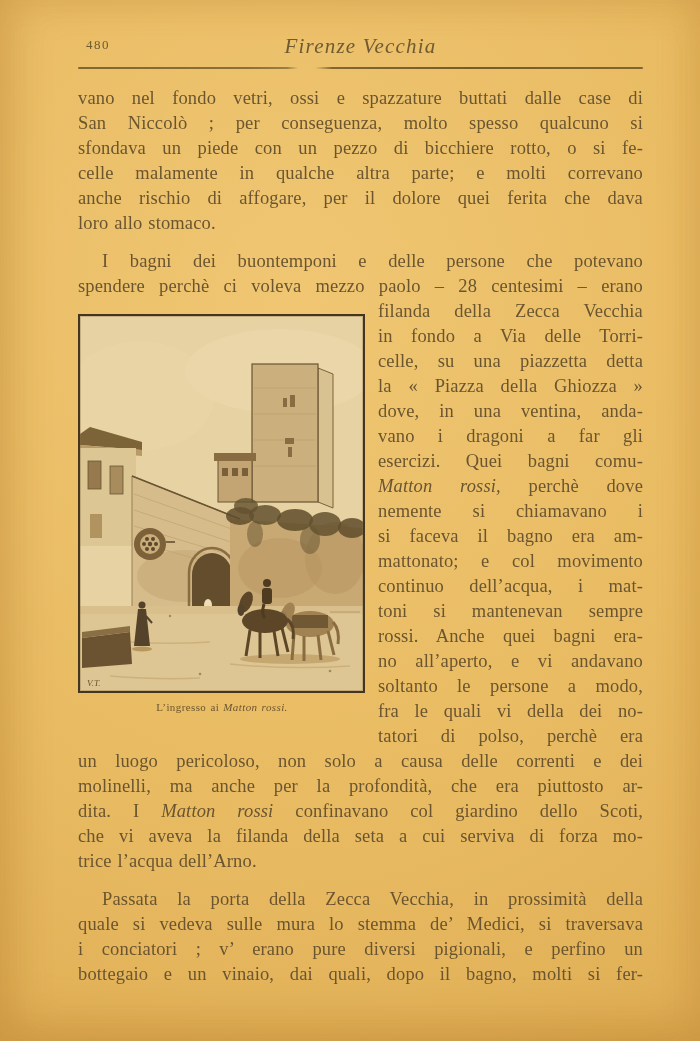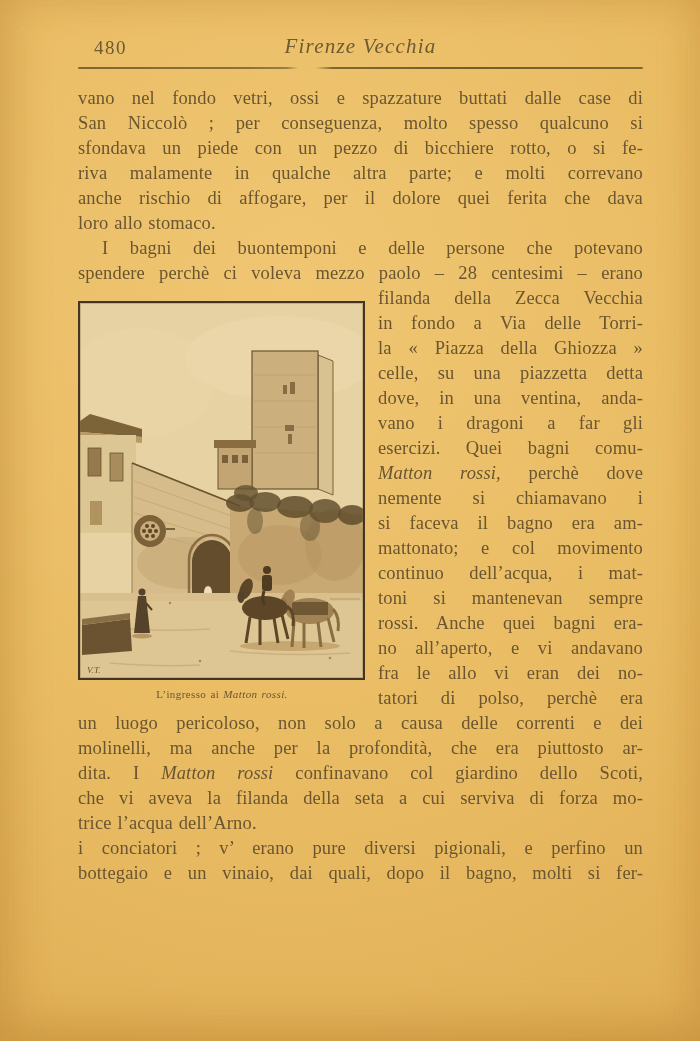--- a/index.html
+++ b/index.html
@@ -15,43 +15,43 @@
       inset -12px 0 30px rgba(214,160,70,.12),
       inset 0 14px 30px rgba(230,180,95,.10);
     padding:34px 57px 0 78px;
     box-sizing:border-box;
     font-family:"Liberation Serif","DejaVu Serif",serif;
     color:var(--ink,#6a5530);
     overflow:hidden;
   }
   .pagehead{position:relative;height:26px;}
   .pagenum{
-    position:absolute;left:16px;top:3px;
-    font-size:19px;letter-spacing:1.5px;color:#6f5a31;
+    position:absolute;left:8px;top:3px;
+    font-size:13px;letter-spacing:1.5px;color:#6f5a31;
   }
   .runtitle{
     display:block;text-align:center;
     font-style:italic;font-size:21px;letter-spacing:1.2px;color:#6f5a31;
   }
   .rule{
     margin-top:7px;height:2px;
     background:linear-gradient(90deg,
       #6e5628 0%, #7a6231 30%, #8a7340 37%, rgba(110,86,40,0) 39%,
       rgba(110,86,40,0) 42%, #6e5628 45%, #5f4a22 70%, #6e5628 100%);
     border-radius:1px;opacity:.85;
   }
   .text{margin-top:17px;font-size:18.5px;letter-spacing:.15px;word-spacing:1px;}
   .tline{
     height:25px;line-height:25px;overflow:hidden;
     text-align:justify;text-align-last:justify;
     white-space:nowrap;
     font-family:Liberation Serif, serif;
   }
   .tline.noj{text-align-last:left;}
-  .tline.indent{text-indent:24px;}
+  .tline.indent{text-indent:24px;margin-top:13px;}
   .it{font-style:italic;}
   .wrapper{display:flex;gap:12px;}
   .fig{margin:0;width:288px;flex:0 0 288px;}
   .figframe{
     margin-top:15px;width:283px;height:375px;
     border:2.5px solid #443520;
     background:#e6d2a2;
     box-sizing:content-box;
   }
   .figframe svg{display:block;}
@@ -69,21 +69,21 @@
     <span class="runtitle">Firenze Vecchia</span>
   </header>
   <div class="rule"></div>
 
   <main class="text">
 
     <div class="block">
         <div class="tline"><span>vano nel fondo vetri, ossi e spazzature buttati dalle case di</span></div>
         <div class="tline"><span>San Niccolò ; per conseguenza, molto spesso qualcuno si</span></div>
         <div class="tline"><span>sfondava un piede con un pezzo di bicchiere rotto, o si fe-</span></div>
-        <div class="tline"><span>riva malamente in qualche altra parte; e molti correvano</span></div>
+        <div class="tline"><span>celle malamente in qualche altra parte; e molti correvano</span></div>
         <div class="tline"><span>anche rischio di affogare, per il dolore quei ferita che dava</span></div>
         <div class="tline noj"><span>loro allo stomaco.</span></div>
         <div class="tline indent"><span>I bagni dei buontemponi e delle persone che potevano</span></div>
         <div class="tline"><span>spendere perchè ci voleva mezzo paolo – 28 centesimi – erano</span></div>
       </div>
 
     <div class="wrapper">
 
       <figure class="fig">
         <div class="figframe">
@@ -184,42 +184,45 @@
           </svg>
         </div>
         <figcaption class="figcap">
             <div class="tline noj"><span>L’ingresso ai </span><span class="it">Matton rossi.</span></div>
           </figcaption>
       </figure>
 
       <div class="block rightcol">
           <div class="tline"><span>filanda della Zecca Vecchia</span></div>
           <div class="tline"><span>in fondo a Via delle Torri-</span></div>
+          <div class="tline"><span>celle, su una piazzetta detta</span></div>
           <div class="tline"><span>la « Piazza della Ghiozza »</span></div>
-          <div class="tline"><span>celle, su una piazzetta detta</span></div>
           <div class="tline"><span>dove, in una ventina, anda-</span></div>
           <div class="tline"><span>vano i dragoni a far gli</span></div>
           <div class="tline"><span>esercizi. Quei bagni comu-</span></div>
           <div class="tline"><span class="it">Matton rossi,</span><span> perchè dove</span></div>
           <div class="tline"><span>nemente si chiamavano i</span></div>
           <div class="tline"><span>si faceva il bagno era am-</span></div>
           <div class="tline"><span>mattonato; e col movimento</span></div>
           <div class="tline"><span>continuo dell’acqua, i mat-</span></div>
           <div class="tline"><span>toni si mantenevan sempre</span></div>
           <div class="tline"><span>rossi. Anche quei bagni era-</span></div>
           <div class="tline"><span>no all’aperto, e vi andavano</span></div>
-          <div class="tline"><span>fra le allo vi eran dei no-</span></div>
+          <div class="tline"><span>soltanto le persone a modo,</span></div>
+          <div class="tline"><span>fra le quali vi della dei no-</span></div>
           <div class="tline"><span>tatori di polso, perchè era</span></div>
         </div>
     </div>
 
     <div class="block">
         <div class="tline"><span>un luogo pericoloso, non solo a causa delle correnti e dei</span></div>
         <div class="tline"><span>molinelli, ma anche per la profondità, che era piuttosto ar-</span></div>
         <div class="tline"><span>dita. I </span><span class="it">Matton rossi</span><span> confinavano col giardino dello Scoti,</span></div>
         <div class="tline"><span>che vi aveva la filanda della seta a cui serviva di forza mo-</span></div>
         <div class="tline noj"><span>trice l’acqua dell’Arno.</span></div>
+        <div class="tline indent"><span>Passata la porta della Zecca Vecchia, in prossimità della</span></div>
+        <div class="tline"><span>quale si vedeva sulle mura lo stemma de’ Medici, si traversava</span></div>
         <div class="tline"><span>i conciatori ; v’ erano pure diversi pigionali, e perfino un</span></div>
         <div class="tline"><span>bottegaio e un vinaio, dai quali, dopo il bagno, molti si fer-</span></div>
       </div>
 
   </main>
 </div>
 
 </body></html>

